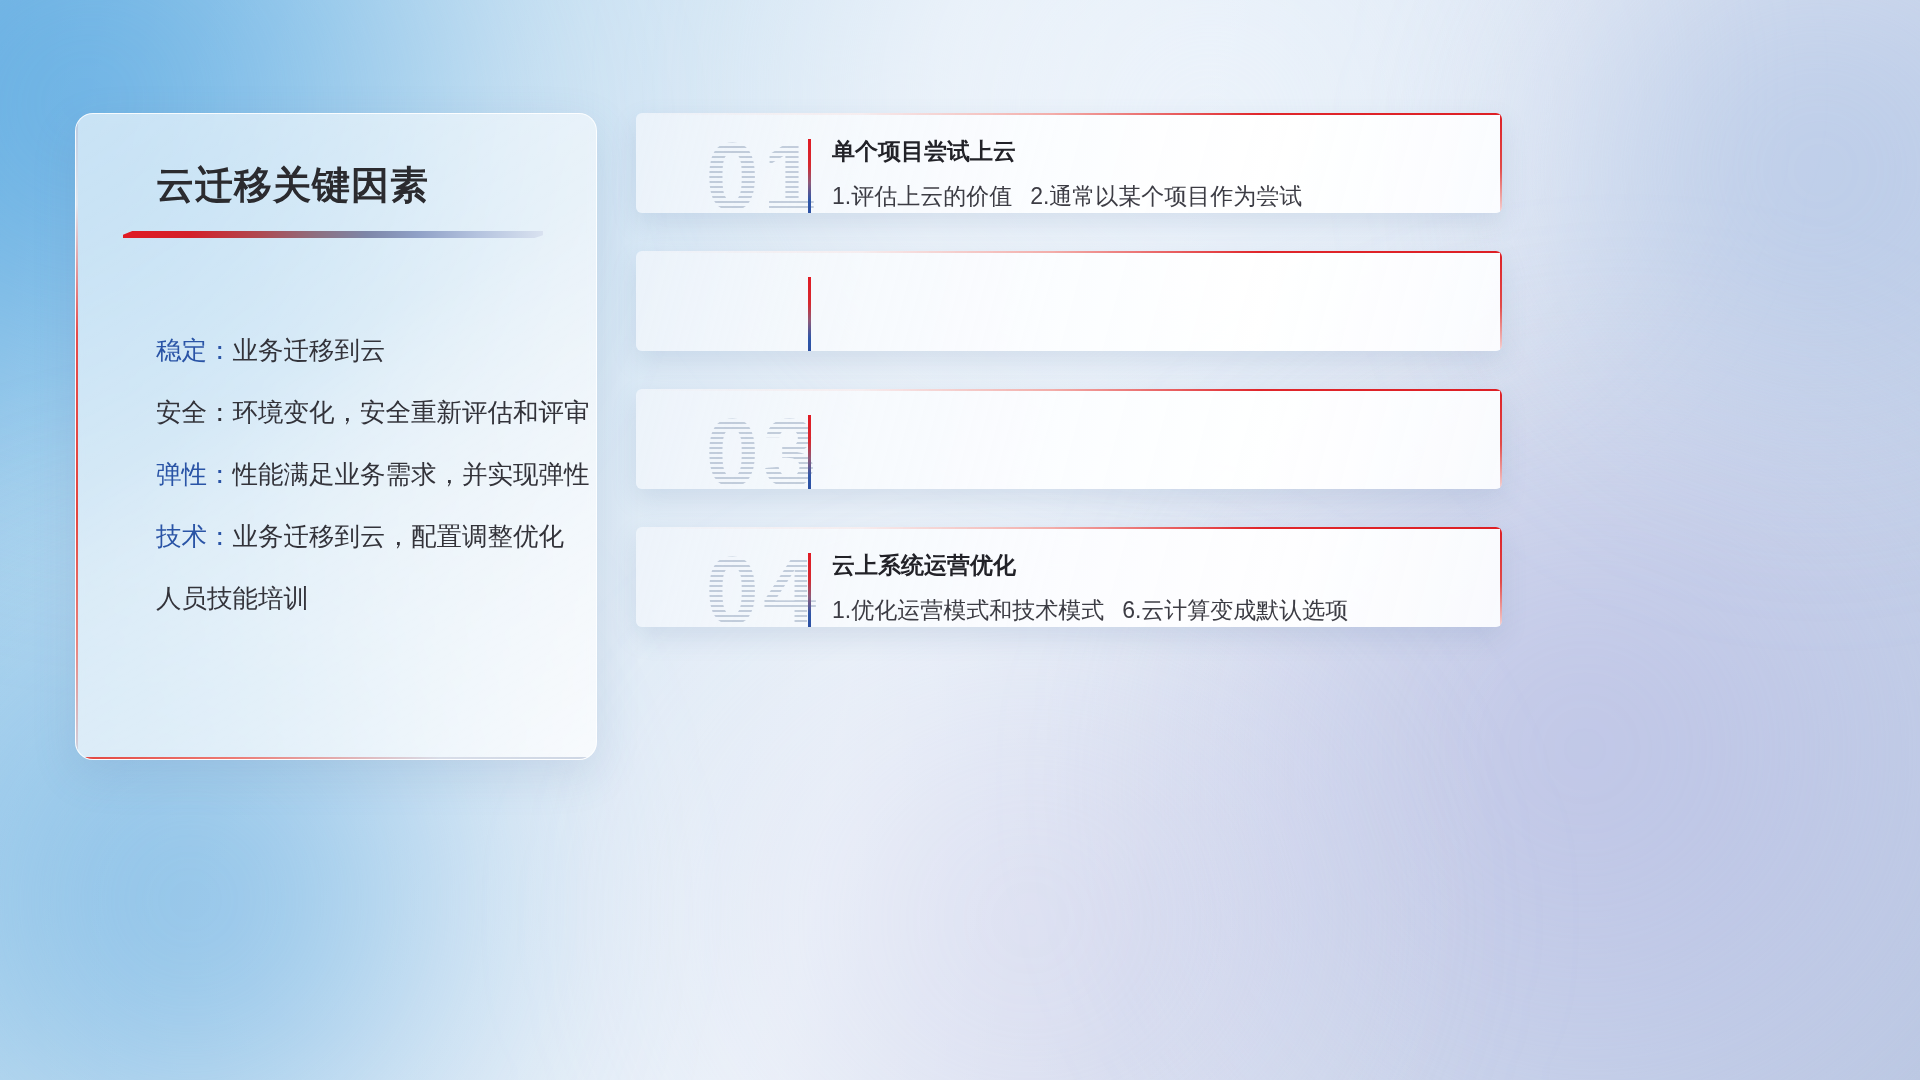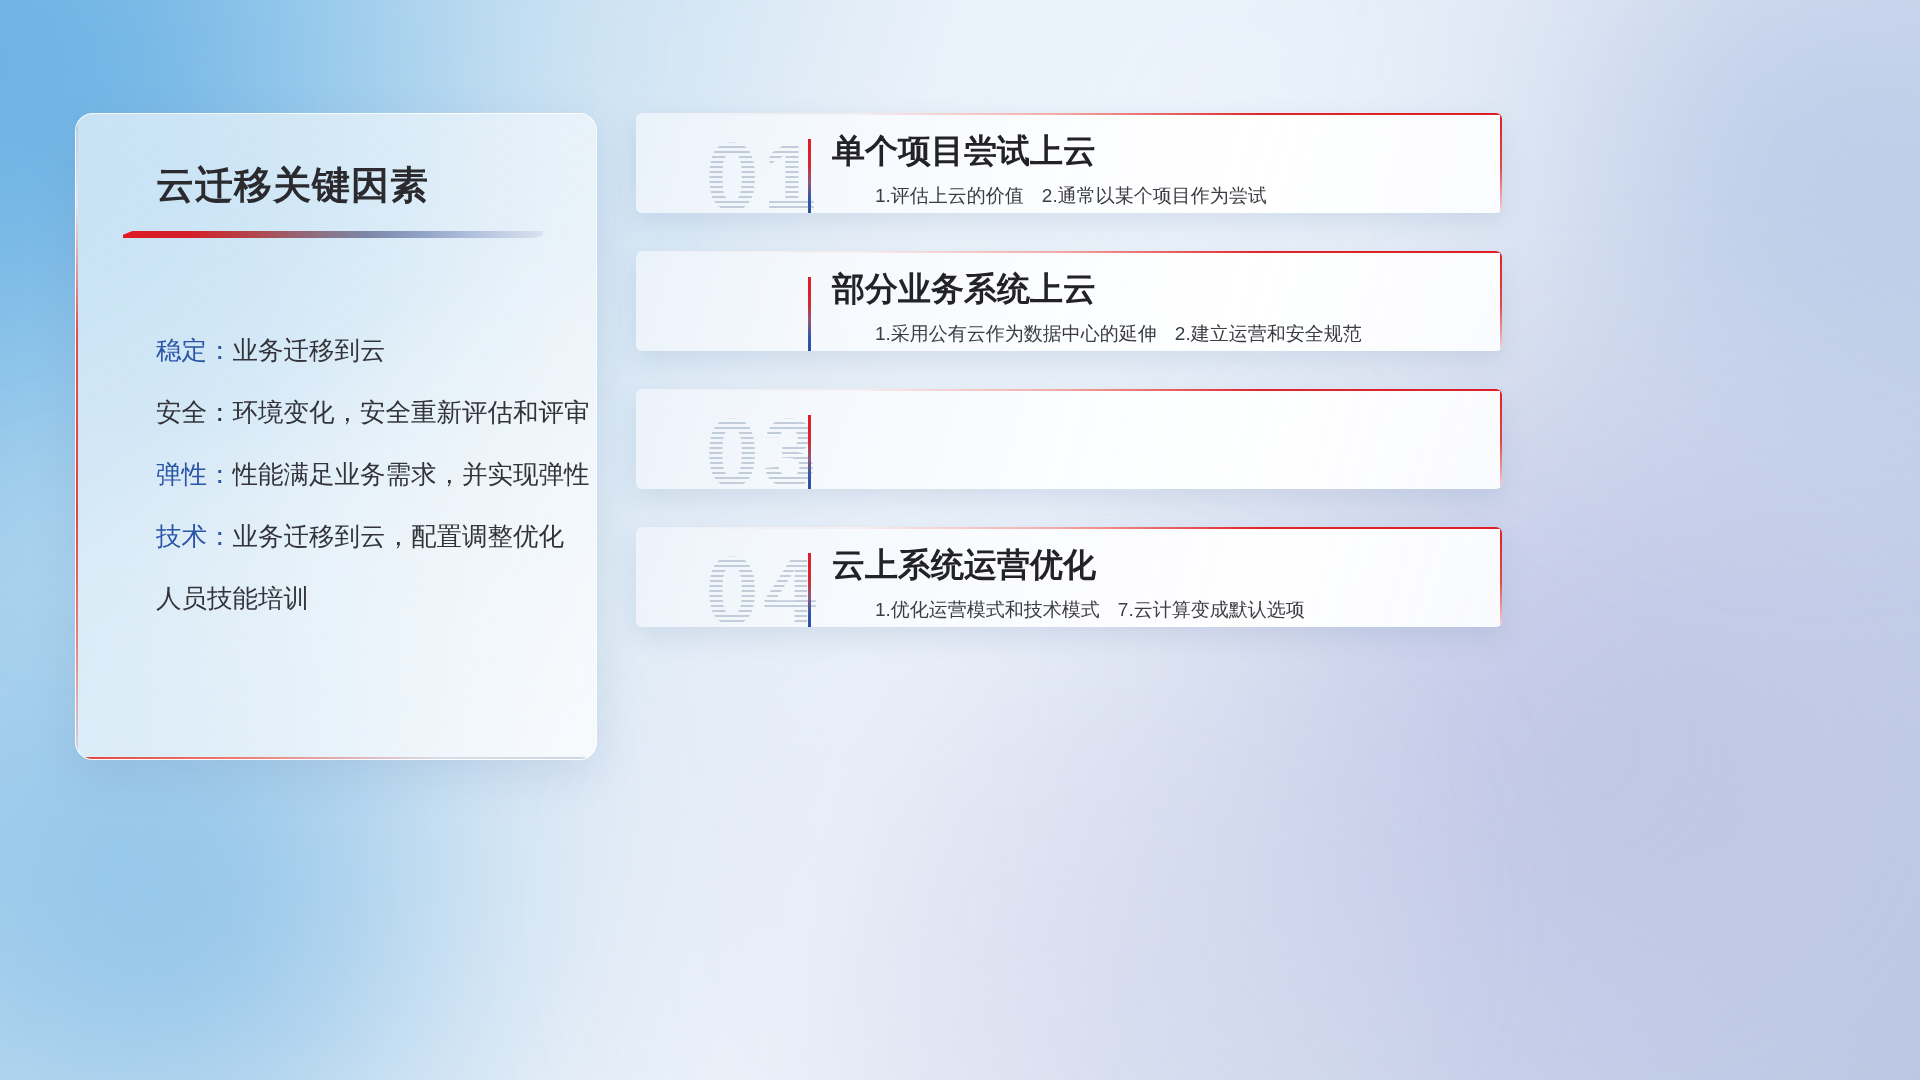--- a/index.html
+++ b/index.html
@@ -112,24 +112,24 @@
     -webkit-text-fill-color:transparent;
     filter:blur(.2px);
     user-select:none;
   }
   .step-bar{
     position:absolute;left:172px;top:26px;width:3px;height:78px;
     background:linear-gradient(180deg,#e01b24 0%,#d6282f 34%,#8e5a79 56%,#2f56a8 78%,#2a4fa2 100%);
   }
   .step-body{position:absolute;left:196px;top:18px;right:24px;}
   .step-title{
-    font-size:33px;font-weight:bold;color:#222228;line-height:40px;white-space:nowrap;
+    font-size:23px;font-weight:bold;color:#222228;line-height:40px;white-space:nowrap;
   }
   .step-desc{
-    margin-top:12px;font-size:19px;color:#3c3c44;line-height:26px;white-space:nowrap;margin-left:43px;
+    margin-top:12px;font-size:23px;color:#3c3c44;line-height:26px;white-space:nowrap;
   }
   .step-desc .gap{display:inline-block;width:18px;}
 </style>
 </head>
 <body>
 
 <div id="bg">
   <div class="bg-base"></div>
   <div class="bg-blob blob-a"></div>
   <div class="bg-blob blob-b"></div>
@@ -171,37 +171,31 @@
     <div class="step-body">
       <div class="step-title">单个项目尝试上云</div>
       <div class="step-desc">
         <span>1.评估上云的价值</span><span class="gap"></span><span>2.通常以某个项目作为尝试</span>
       </div>
     </div>
   </div>
 
   <div class="step">
     <div class="step-bar"></div>
-    <div class="step-body">
-      <div class="step-title">部分业务系统上云</div>
-      <div class="step-desc">
-        <span>1.采用公有云作为数据中心的延伸</span><span class="gap"></span><span>2.建立运营和安全规范</span>
-      </div>
-    </div>
   </div>
 
   <div class="step">
     <div class="step-ghost">03</div>
     <div class="step-bar"></div>
   </div>
 
   <div class="step">
     <div class="step-ghost">04</div>
     <div class="step-bar"></div>
     <div class="step-body">
       <div class="step-title">云上系统运营优化</div>
       <div class="step-desc">
-        <span>1.优化运营模式和技术模式</span><span class="gap"></span><span>7.云计算变成默认选项</span>
+        <span>1.优化运营模式和技术模式</span><span class="gap"></span><span>6.云计算变成默认选项</span>
       </div>
     </div>
   </div>
 
 </div>
 
 </body></html>

